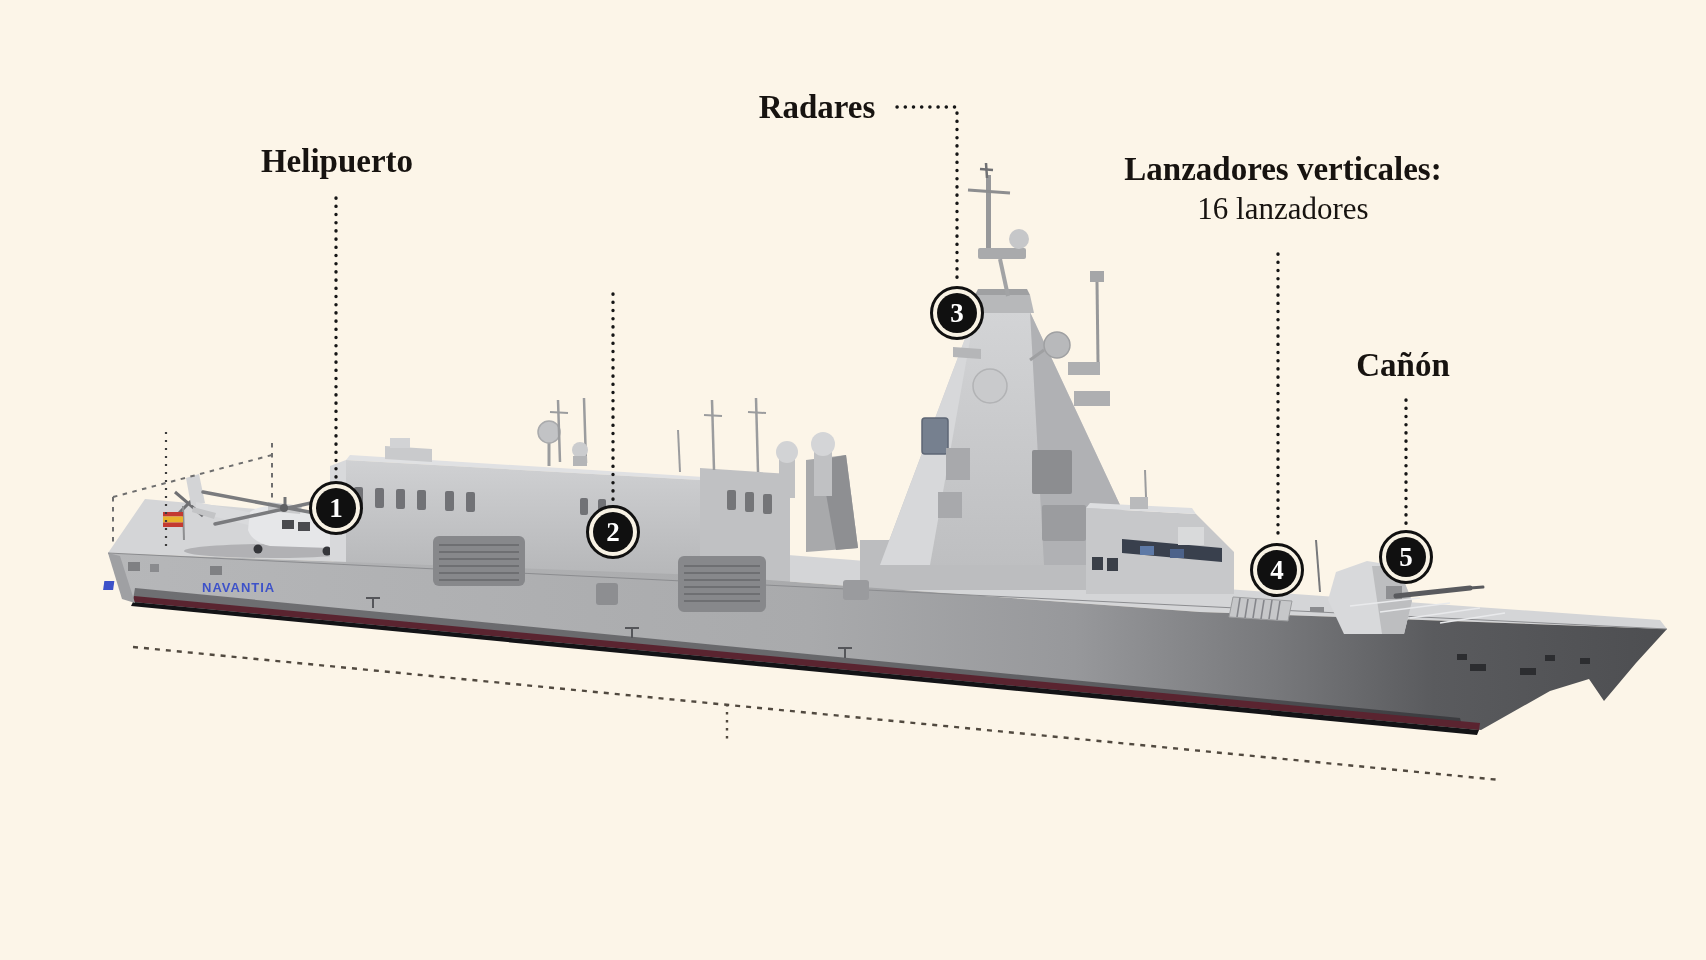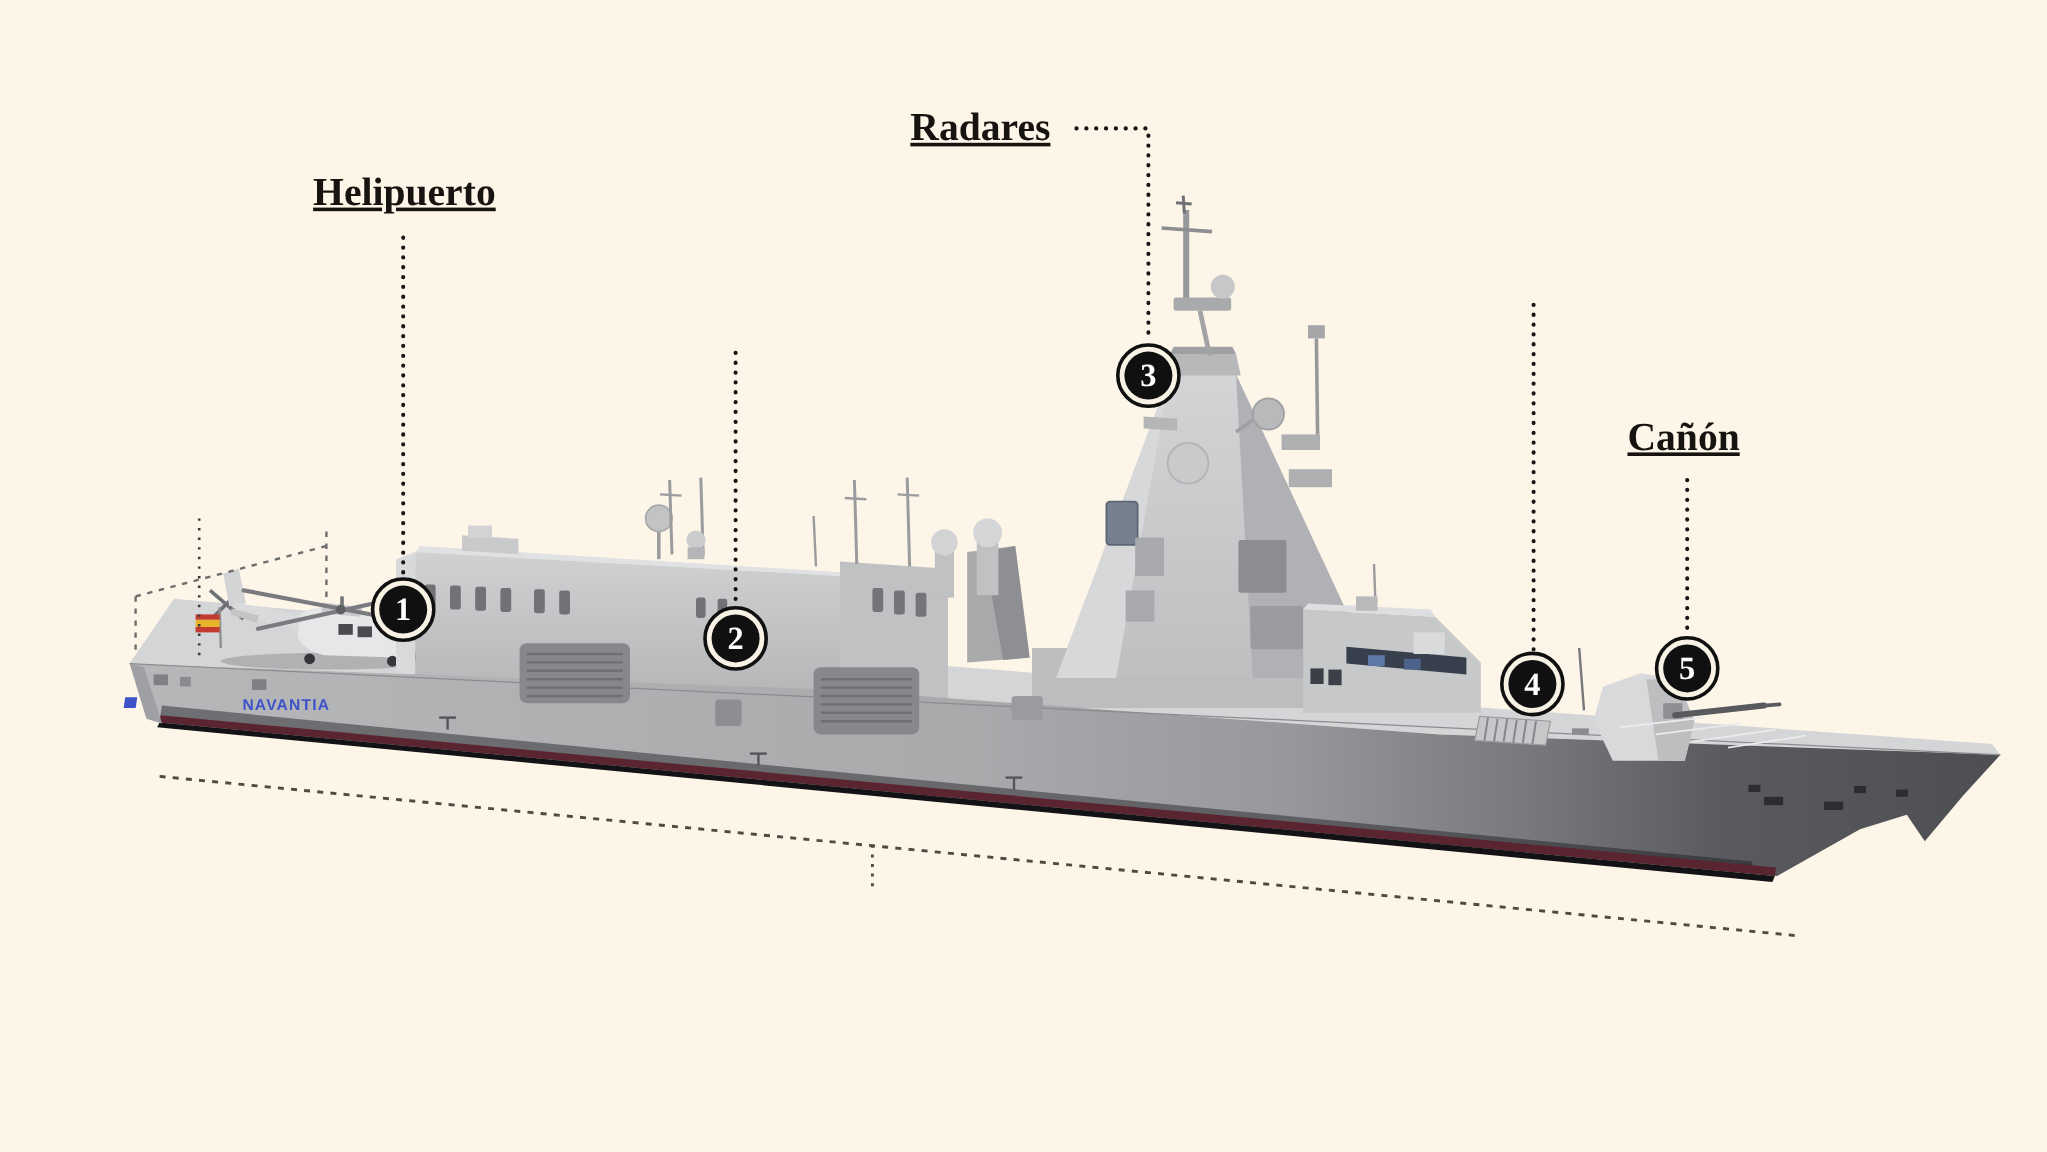--- a/index.html
+++ b/index.html
@@ -12,21 +12,20 @@
     color:#171310;
   }
   .canvas svg{position:absolute;left:0;top:0;}
   .label{
     position:absolute;
     transform:translateX(-50%);
     text-align:center;
     white-space:nowrap;
     line-height:39px;
     z-index:3;
-    text-decoration:underline;
   }
   .label .t{font-weight:700;font-size:33px;display:block;}
   .label .v{font-weight:400;font-size:31px;display:block;}
   .label .v:empty{display:none;}
   .marker{
     position:absolute;
     transform:translate(-50%,-50%);
     width:48px;height:48px;
     border:3px solid #101010;
     border-radius:50%;
@@ -314,20 +313,24 @@
     <span class="t">Helipuerto</span>
 
   </div>
 
 
   <div class="label" style="left:817px;top:88px">
     <span class="t">Radares</span>
 
   </div>
 
+  <div class="label" style="left:1283px;top:150px">
+    <span class="t">Lanzadores verticales:</span>
+    <span class="v">16 lanzadores</span>
+  </div>
 
   <div class="label" style="left:1403px;top:346px">
     <span class="t">Cañón</span>
 
   </div>
 
 
   <div class="marker" style="left:336px;top:508px">
     <div class="marker-disc">1</div>
   </div>

